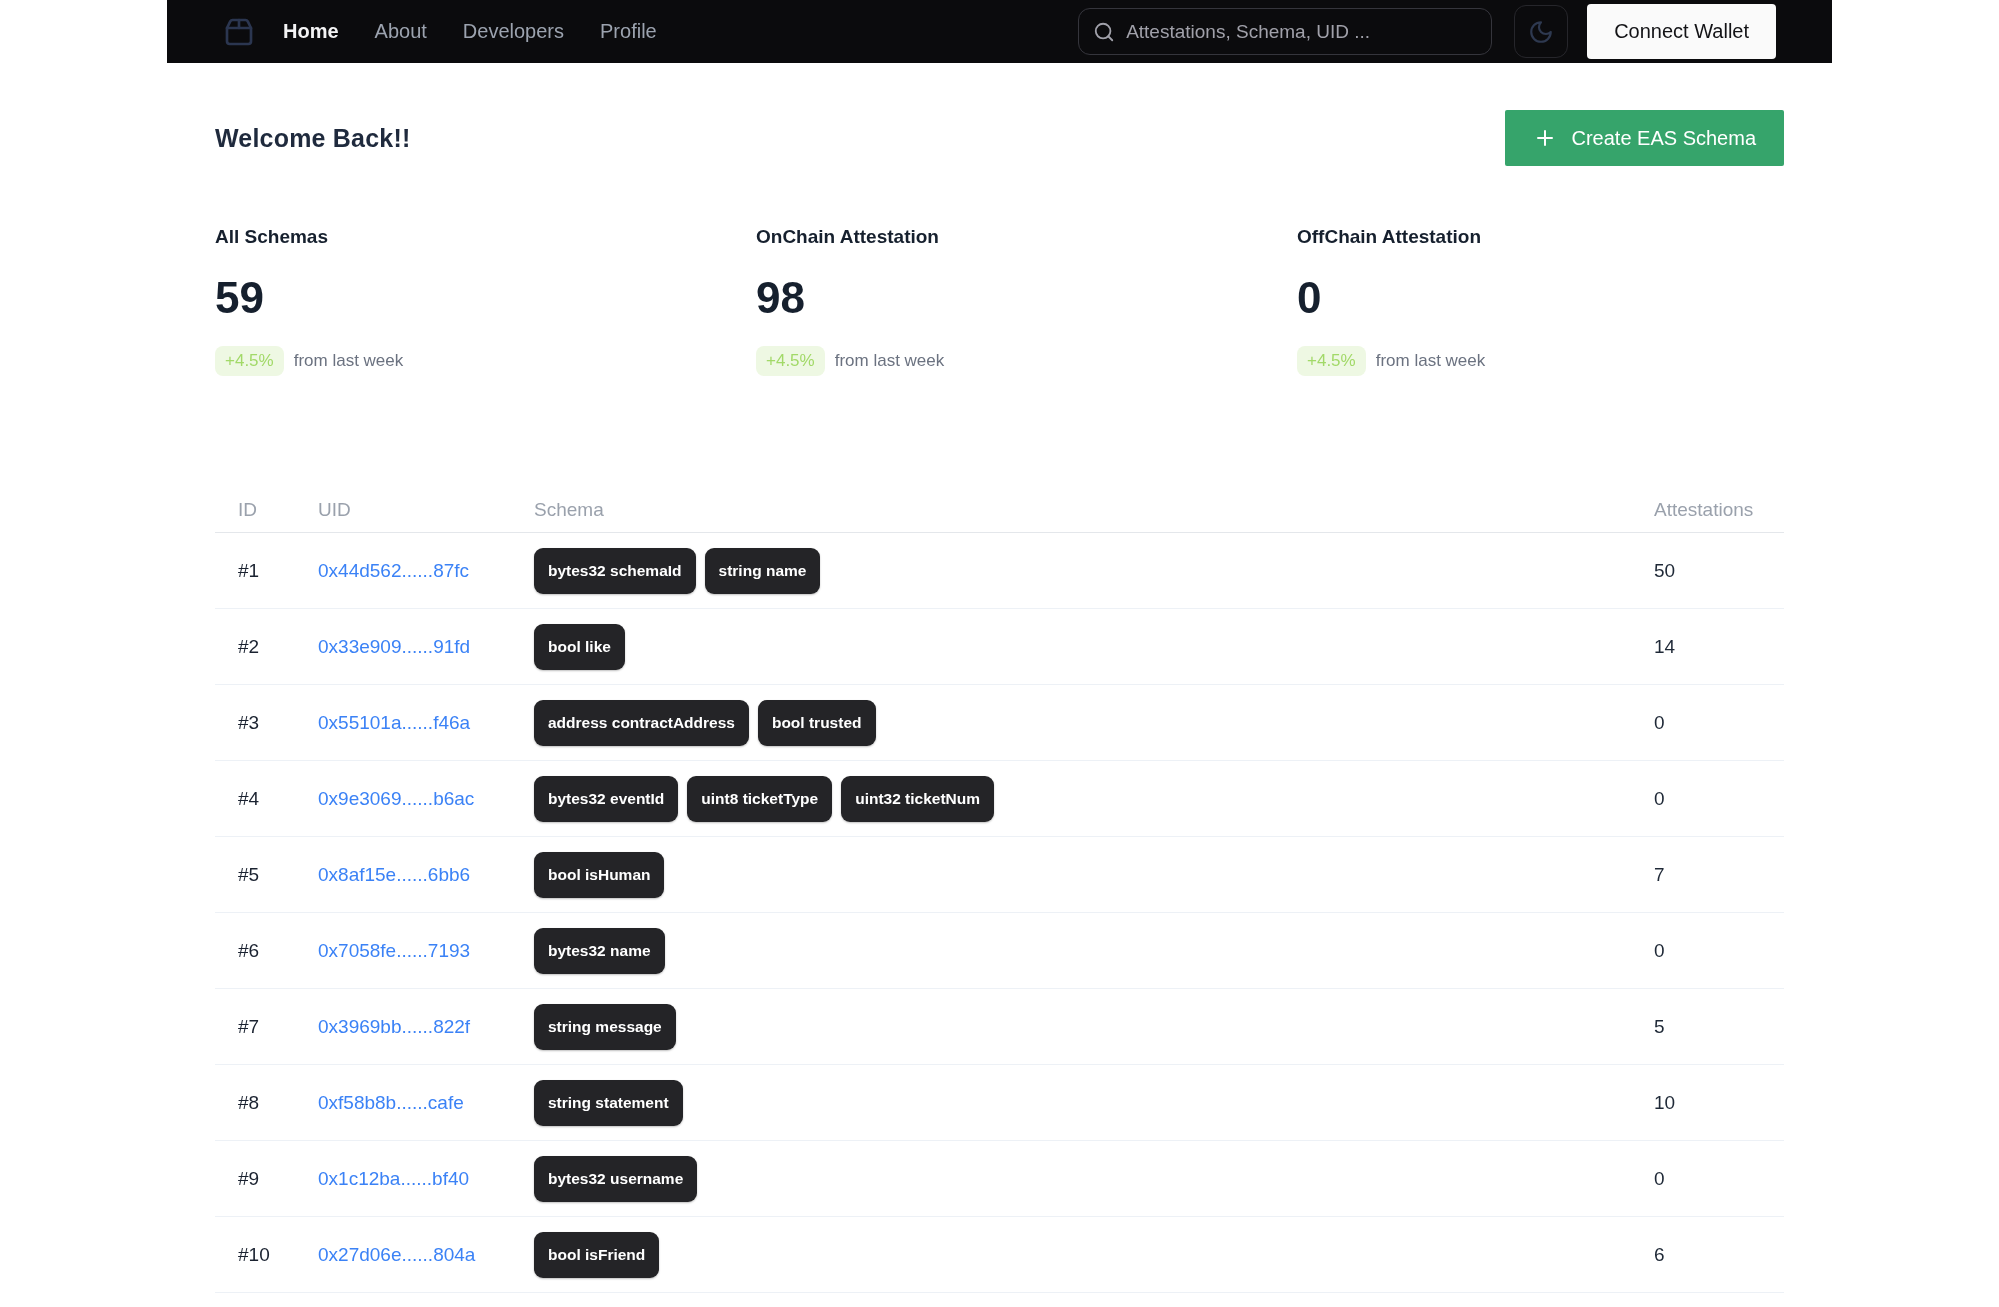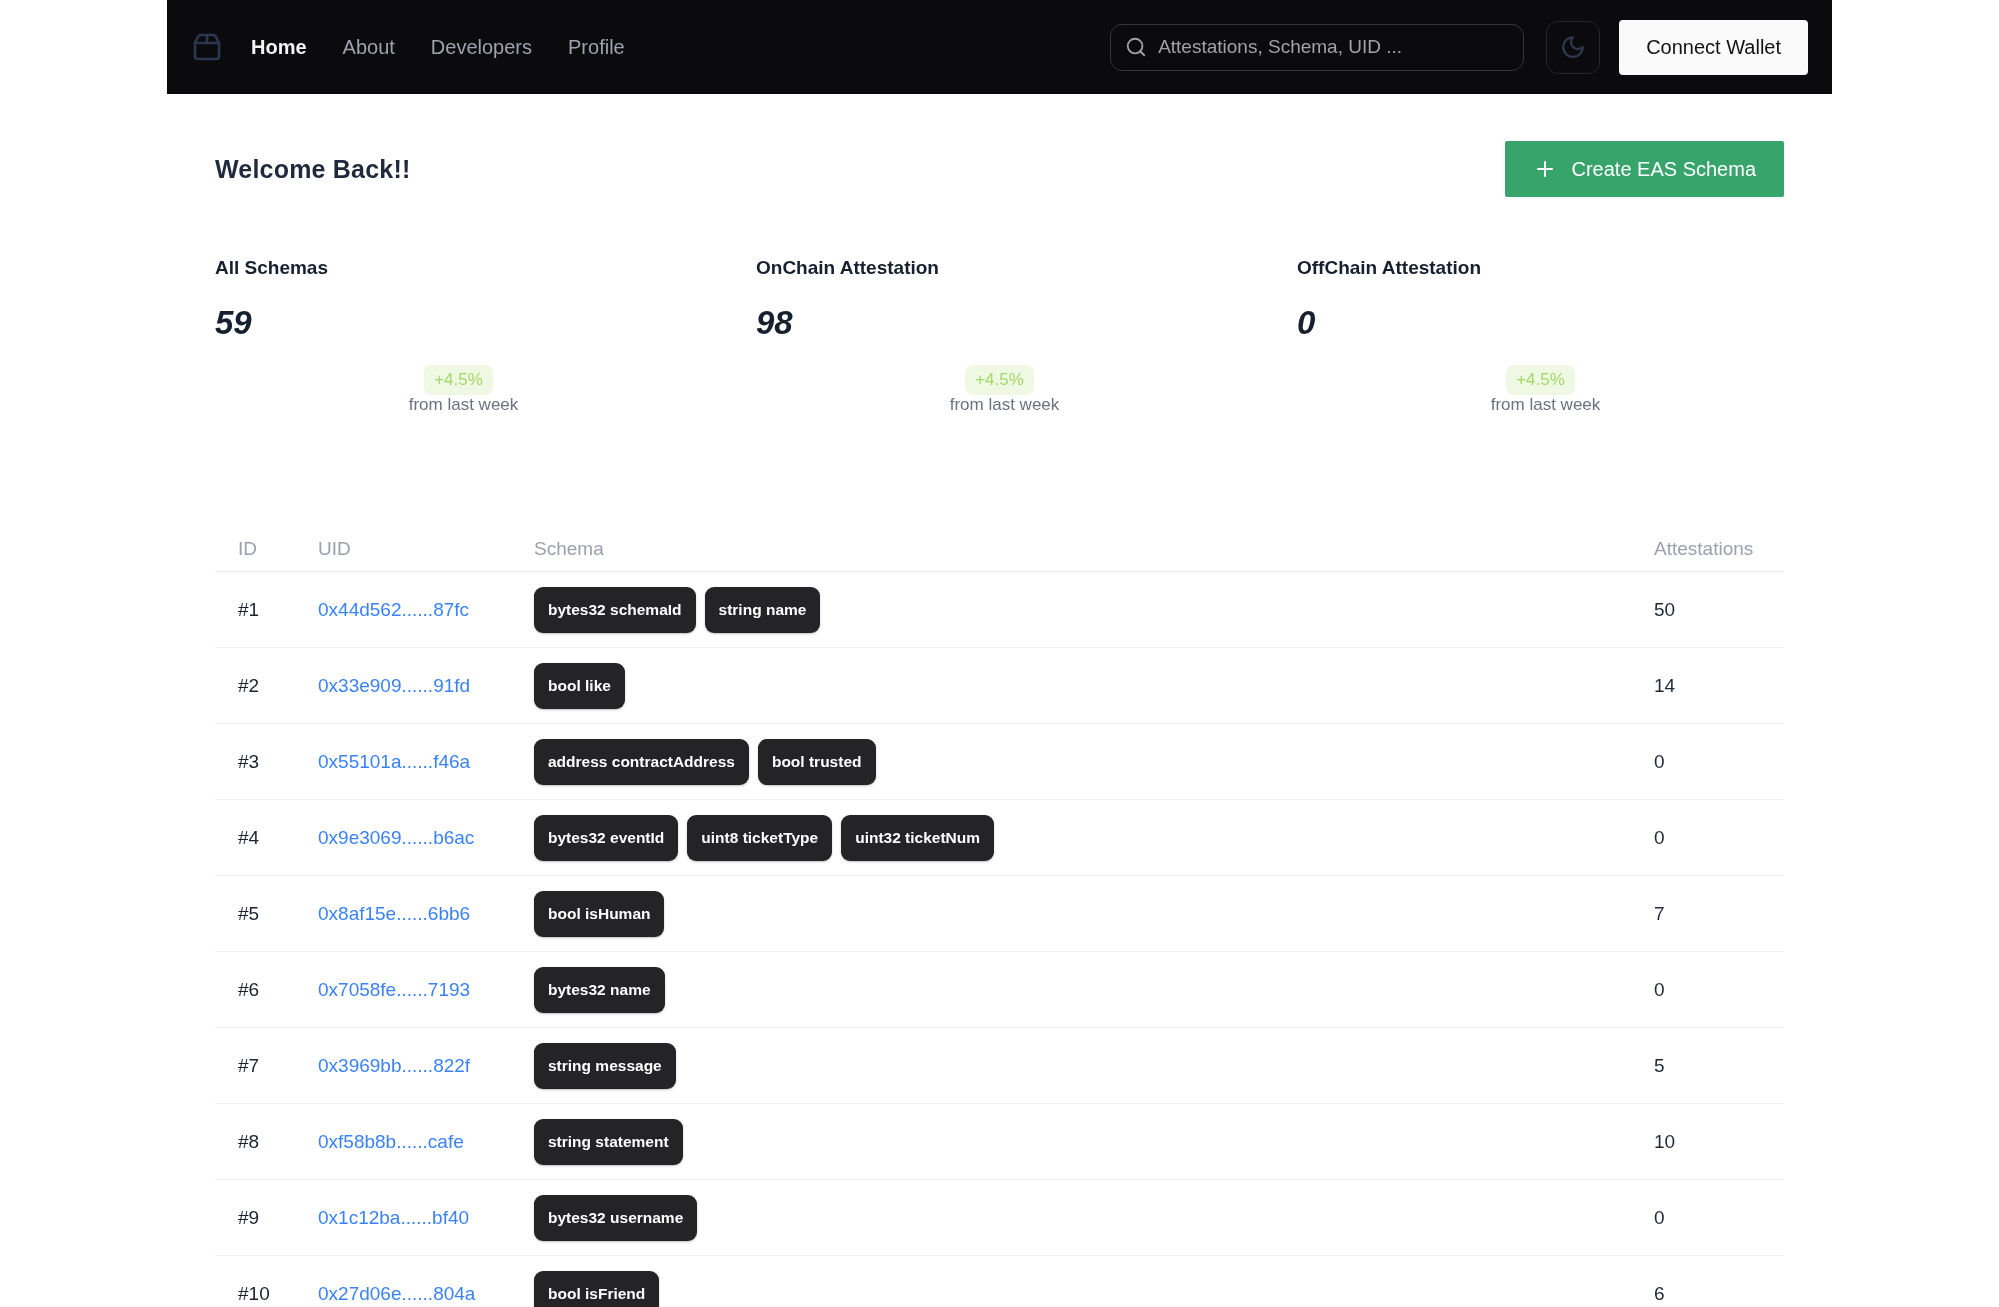--- a/index.html
+++ b/index.html
@@ -7,25 +7,25 @@
   body {
     font-family: "Liberation Sans", sans-serif;
     background: #ffffff;
     color: #16202e;
   }
   .page { width: 1999px; height: 1307px; background: #fff; }
   .shell { width: 1665px; margin: 0 auto; }
 
   
   .navbar {
-    height: 94px;
+    height: 63px;
     background: var(--navbar-bg, #0b0b0d);
     display: flex;
     align-items: center;
-    padding: 0 24px;
+    padding: 0 56px;
   }
   .logo { display: flex; align-items: center; margin-right: 28px; }
   .nav { display: flex; align-items: center; gap: 36px; }
   .nav-item {
     font-size: 20px;
     color: #9ca3af;
     cursor: pointer;
     background: none; border: none;
     font-family: inherit;
   }
@@ -83,22 +83,22 @@
   }
 
   
   .stats {
     margin-top: 60px;
     display: grid;
     grid-template-columns: repeat(3, 1fr);
     gap: 54px;
   }
   .stat-label { font-size: 19px; font-weight: 700; color: #16202e; }
-  .stat-value { font-size: 33px; font-weight: 700; color: #16202e; margin-top: 25px; font-style: italic; }
-  .stat-delta-row { margin-top: 23px; display: flex; align-items: center; flex-direction: column; }
+  .stat-value { font-size: 44px; font-weight: 700; color: #16202e; margin-top: 25px; }
+  .stat-delta-row { margin-top: 23px; display: flex; align-items: center; }
   .stat-delta {
     background: var(--delta-bg, #eef8e3);
     color: var(--delta-text, #a2d968);
     font-size: 17px; font-weight: 500;
     padding: 5px 10px; border-radius: 8px;
   }
   .stat-delta-suffix { color: #6b7280; font-size: 17px; margin-left: 10px; }
 
   
   .table { margin-top: 112px; }

